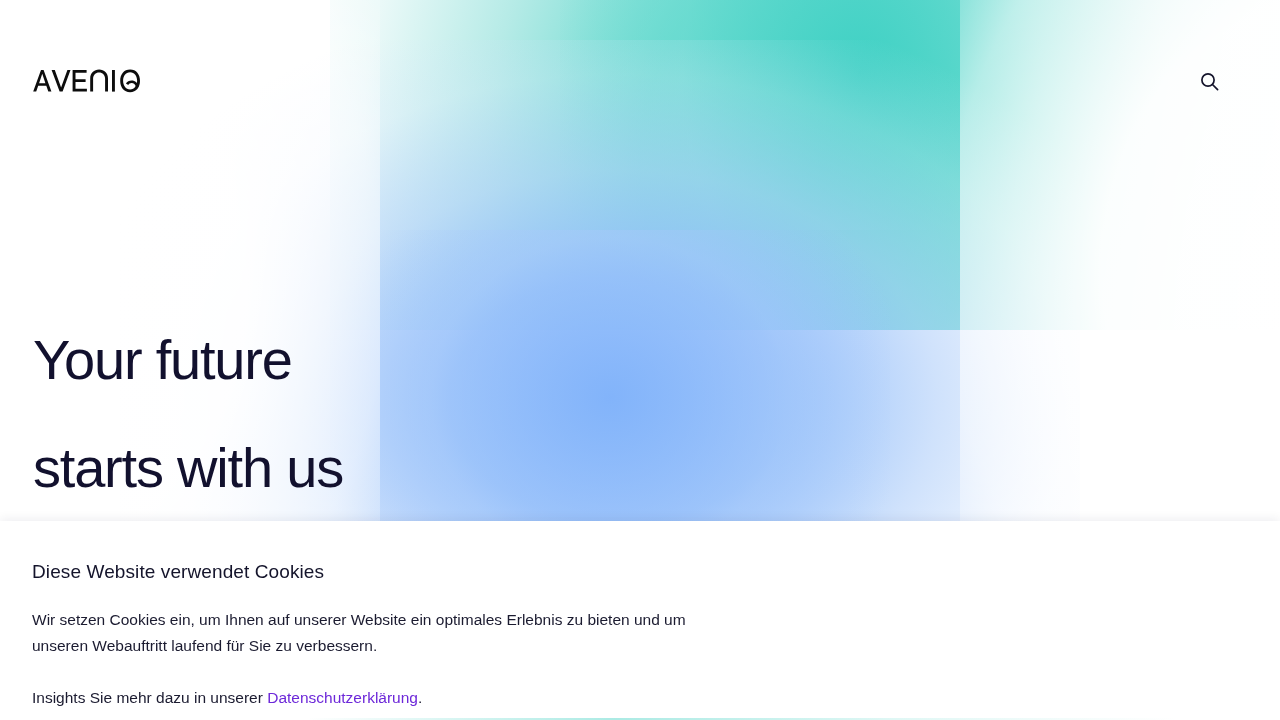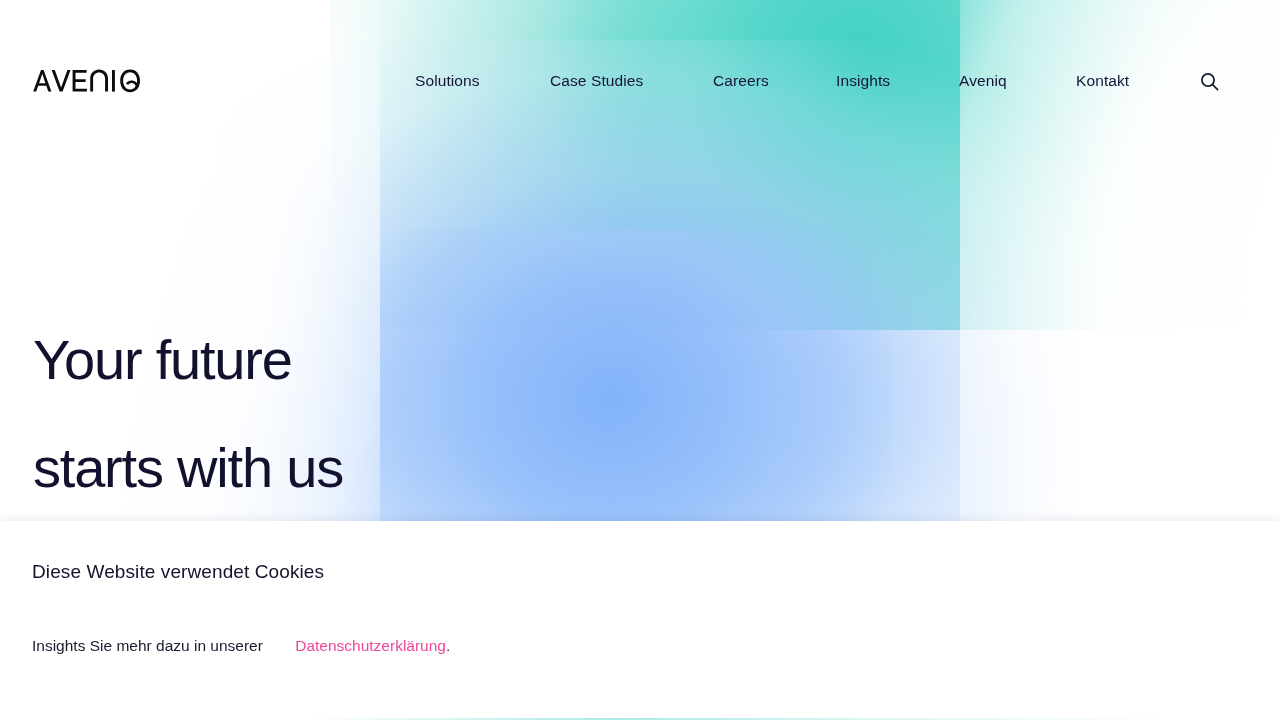--- a/index.html
+++ b/index.html
@@ -237,24 +237,23 @@
     font-size: 15.5px;
     line-height: 26px;
     color: #1b1b30;
     font-weight: 400;
   }
 
   .cookie-body p { margin: 0; }
   .cookie-body .p-gap { height: 26px; }
 
   .cookie-link {
-    color: #ec4899;
+    color: #6d28d9;
     text-decoration: none;
     cursor: pointer;
-    margin-left: 28px;
   }
 
   .cookie-actions {
     position: absolute;
     right: 32px;
     top: 632px;
     display: flex;
     align-items: center;
     gap: 16px;
   }
@@ -335,46 +334,39 @@
 
           <rect x="80.0" y="2.0" width="2.9" height="21.6"></rect>
 
           <path d="M98.1 1.4 C104.3 1.4 108.0 6.2 108.0 12.8 C108.0 19.4 104.3 24.2 98.1 24.2 C91.9 24.2 88.2 19.4 88.2 12.8 C88.2 6.2 91.9 1.4 98.1 1.4 Z M98.1 4.2 C93.6 4.2 91.1 8.0 91.1 12.8 C91.1 17.6 93.6 21.4 98.1 21.4 C102.6 21.4 105.1 17.6 105.1 12.8 C105.1 8.0 102.6 4.2 98.1 4.2 Z"></path>
 
           <path d="M99.6 15.0 C101.7 15.0 103.4 16.6 103.9 18.7 L106.6 18.7 C106.0 15.1 103.2 12.4 99.6 12.4 C97.2 12.4 95.1 13.6 93.9 15.5 L96.3 16.9 C97.0 15.7 98.2 15.0 99.6 15.0 Z"></path>
         </g>
       </svg>
     </a>
 
-    <nav class="nav">
-      <a class="nav-item nav-solutions" href="#">Solutions</a>
-      <a class="nav-item nav-case-studies" href="#">Case Studies</a>
-      <a class="nav-item nav-careers" href="#">Careers</a>
-      <a class="nav-item nav-insights" href="#">Insights</a>
-      <a class="nav-item nav-aveniq" href="#">Aveniq</a>
-      <a class="nav-item nav-kontakt" href="#">Kontakt</a>
-    </nav>
 
     <button class="search-btn" aria-label="Search">
       <svg width="19" height="19" viewBox="0 0 19 19">
         <circle cx="8" cy="8" r="6.1" fill="none" stroke="#14142b" stroke-width="1.7"></circle>
         <line x1="12.5" y1="12.5" x2="17.6" y2="17.6" stroke="#14142b" stroke-width="1.7" stroke-linecap="round"></line>
       </svg>
     </button>
   </header>
 
   <h1 class="hero-title">Your future
 starts with us</h1>
 
   <section class="cookie-banner">
     <div class="cookie-inner">
 
       <h2 class="cookie-title">Diese Website verwendet Cookies</h2>
 
       <div class="cookie-body">
+        <p>Wir setzen Cookies ein, um Ihnen auf unserer Website ein optimales Erlebnis zu bieten und um unseren Webauftritt laufend für Sie zu verbessern.</p>
         <div class="p-gap"></div>
         <p><span>Insights Sie mehr dazu in unserer </span><a class="cookie-link" href="#">Datenschutzerklärung</a><span>.</span></p>
       </div>
 
     </div>
   </section>
 
   <div class="cookie-actions">
     <button class="btn btn-manage">Cookies verwalten</button>
     <button class="btn btn-accept">Alle akzeptieren</button>

